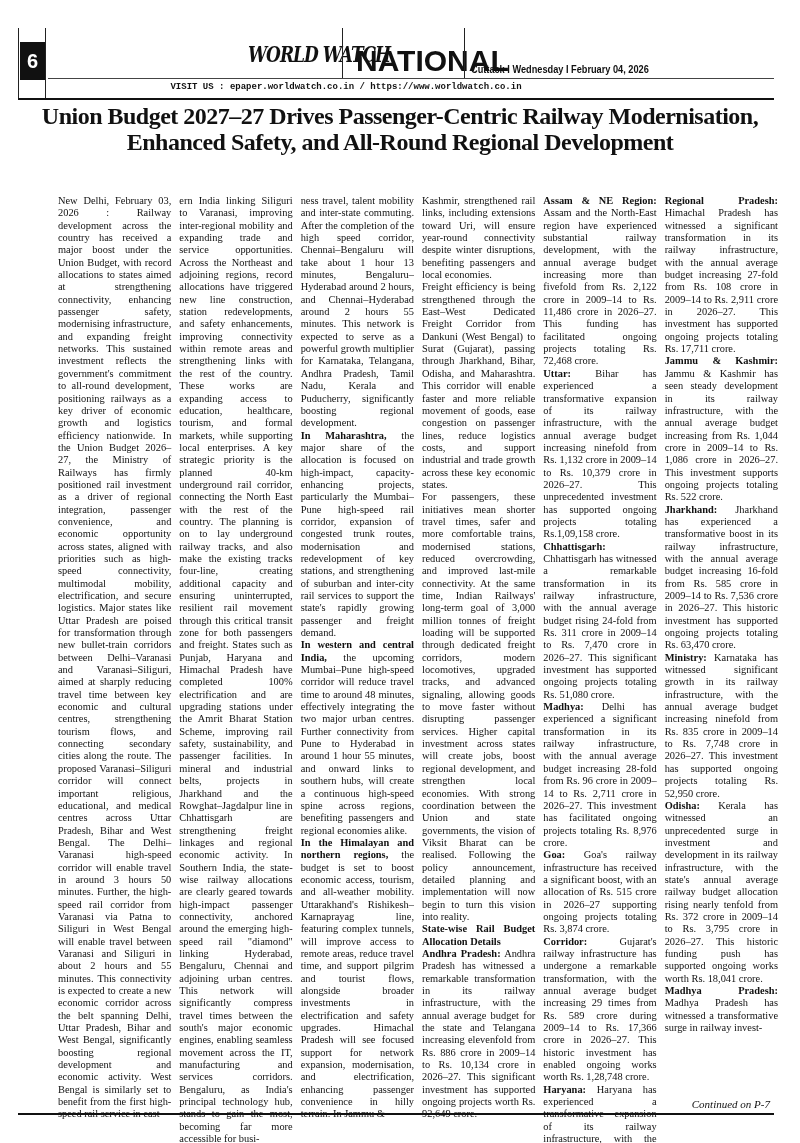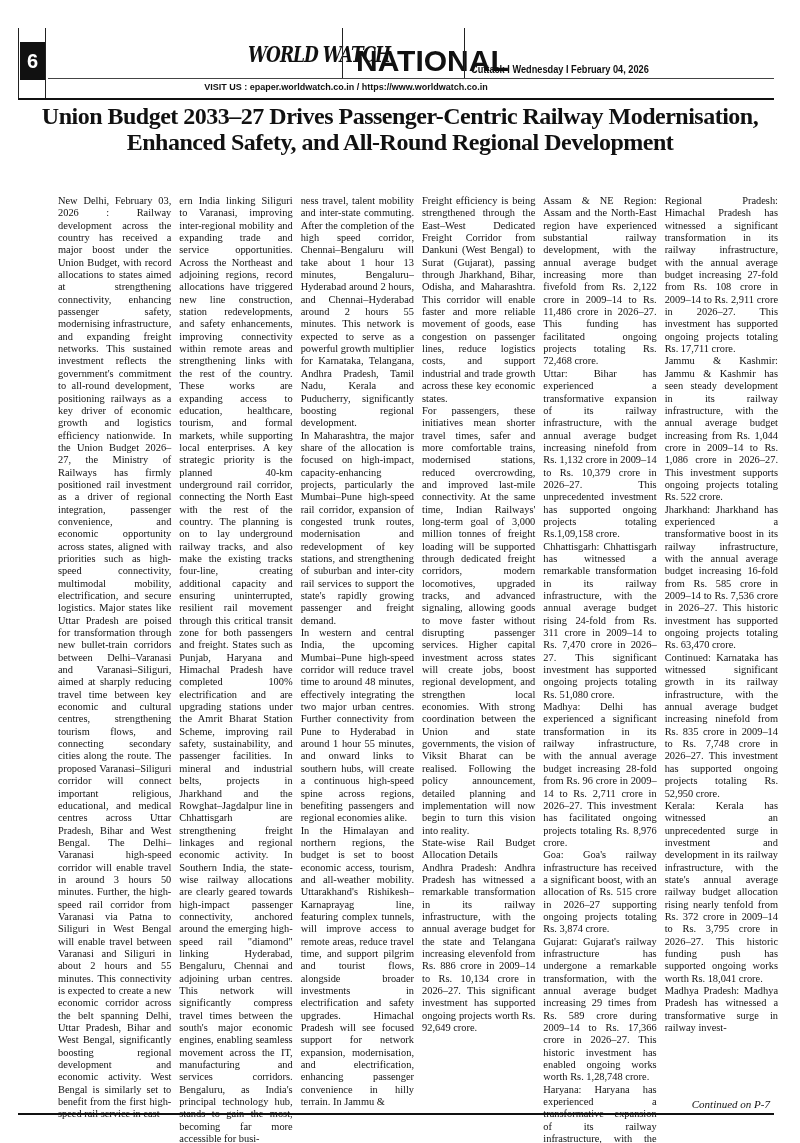--- a/index.html
+++ b/index.html
@@ -6,82 +6,83 @@
   body { width:800px; height:1143px; position:relative; overflow:hidden; font-family:"Liberation Serif", serif; color:#111; }
   .page-num { position:absolute; left:20px; top:42px; width:25px; height:38px; background:#111; color:#fff; font-family:"Liberation Sans", sans-serif; font-weight:bold; font-size:20px; display:flex; align-items:center; justify-content:center; }
   .vline-left { position:absolute; left:18px; top:28px; width:1px; height:70px; background:#222; }
   .vline-left2 { position:absolute; left:45px; top:28px; width:1px; height:70px; background:#222; }
   .masthead-logo { position:absolute; left:248px; top:40px; font-family:"DejaVu Serif", serif; font-weight:bold; font-style:italic; font-size:17px; letter-spacing:-1px; transform:scaleY(1.35); transform-origin:left top; }
   .vsep1 { position:absolute; left:342px; top:28px; width:1px; height:50px; background:#222; }
   .section-name { position:absolute; left:356px; top:44px; font-family:Liberation Sans, sans-serif; font-weight:bold; font-size:30px; }
   .vsep2 { position:absolute; left:464px; top:28px; width:1px; height:50px; background:#222; }
   .dateline { position:absolute; left:471px; top:64px; font-family:"Liberation Sans", sans-serif; font-weight:bold; font-size:10px; transform:scaleX(0.92); transform-origin:left; }
   .hr-thin { position:absolute; left:48px; top:78px; width:726px; height:1px; background:#444; }
-  .visit { position:absolute; left:0; width:692px; top:82px; text-align:center; font-family:Liberation Sans, sans-serif; font-weight:bold; font-size:9px; }
+  .visit { position:absolute; left:0; width:692px; top:82px; text-align:center; font-family:Liberation Mono, monospace; font-weight:bold; font-size:9px; }
   .hr-thick { position:absolute; left:18px; top:98px; width:756px; height:2px; background:#111; }
   .headline { position:absolute; left:0; top:103px; width:800px; text-align:center; font-family:"Liberation Serif", serif; font-weight:bold; font-size:24px; line-height:26px; letter-spacing:-0.5px; }
   .cols { position:absolute; left:58px; top:157px; width:720px; height:960px; display:grid; grid-template-columns:repeat(6, 1fr); column-gap:8px;margin-top:38px; }
   .col { font-size:10.4px; line-height:12.35px; text-align:justify; hyphens:manual; }
   .col p { margin:0; }
-  .col b { font-weight:normal; }
+  .col b { font-weight:bold; }
   .continued { position:absolute; right:30px; top:1098px; font-style:italic; font-size:11px; }
   .hr-bottom { position:absolute; left:18px; top:1113px; width:756px; height:2px; background:#111; }
 </style>
 </head>
 <body>
 
 <div class="vline-left"></div>
 <div class="vline-left2"></div>
 <div class="page-num">6</div>
 <div class="masthead-logo">WORLD WATCH</div>
 <div class="vsep1"></div>
 <div class="section-name">NATIONAL</div>
 <div class="vsep2"></div>
 <div class="dateline">Cuttack I Wednesday I February 04,  2026</div>
 <div class="hr-thin"></div>
 <div class="visit">VISIT US : epaper.worldwatch.co.in / https://www.worldwatch.co.in</div>
 <div class="hr-thick"></div>
 
 <div class="headline">
-  <div>Union Budget 2033–27 Drives Passenger-Centric Railway Modernisation,</div>
+  <div>Union Budget 2027–27 Drives Passenger-Centric Railway Modernisation,</div>
   <div>Enhanced Safety, and All-Round Regional Development</div>
 </div>
 
 <div class="cols">
   <div class="col">
       <p><span>New Delhi, February 03, 2026 : Railway development across the country has received a major boost under the Union Budget, with record allocations to states aimed at strengthening connectivity, enhancing passenger safety, modernising infrastructure, and expanding freight networks. This sustained investment reflects the government's commitment to all-round development, positioning railways as a key driver of economic growth and logistics efficiency nationwide. In the Union Budget 2026–27, the Ministry of Railways has firmly positioned rail investment as a driver of regional integration, passenger convenience, and economic opportunity across states, aligned with priorities such as high-speed connectivity, multimodal mobility, electrification, and secure logistics. Major states like Uttar Pradesh are poised for transformation through new bullet-train corridors between Delhi–Varanasi and Varanasi–Siliguri, aimed at sharply reducing travel time between key economic and cultural centres, strengthening tourism flows, and connecting secondary cities along the route. The proposed Varanasi–Siliguri corridor will connect important religious, educational, and medical centres across Uttar Pradesh, Bihar and West Bengal. The Delhi–Varanasi high-speed corridor will enable travel in around 3 hours 50 minutes. Further, the high-speed rail corridor from Varanasi via Patna to Siliguri in West Bengal will enable travel between Varanasi and Siliguri in about 2 hours and 55 minutes. This connectivity is expected to create a new economic corridor across the belt spanning Delhi, Uttar Pradesh, Bihar and West Bengal, significantly boosting regional development and economic activity. West Bengal is similarly set to benefit from the first high-speed rail service in east-</span></p>
     </div>
   <div class="col">
       <p><span>ern India linking Siliguri to Varanasi, improving inter-regional mobility and expanding trade and service opportunities. Across the Northeast and adjoining regions, record allocations have triggered new line construction, station redevelopments, and safety enhancements, improving connectivity within remote areas and strengthening links with the rest of the country. These works are expanding access to education, healthcare, tourism, and formal markets, while supporting local enterprises. A key strategic priority is the planned 40-km underground rail corridor, connecting the North East with the rest of the country. The planning is on to lay underground railway tracks, and also make the existing tracks four-line, creating additional capacity and ensuring uninterrupted, resilient rail movement through this critical transit zone for both passengers and freight. States such as Punjab, Haryana and Himachal Pradesh have completed 100% electrification and are upgrading stations under the Amrit Bharat Station Scheme, improving rail safety, sustainability, and passenger facilities. In mineral and industrial belts, projects in Jharkhand and the Rowghat–Jagdalpur line in Chhattisgarh are strengthening freight linkages and regional economic activity. In Southern India, the state-wise railway allocations are clearly geared towards high-impact passenger connectivity, anchored around the emerging high-speed rail "diamond" linking Hyderabad, Bengaluru, Chennai and adjoining urban centres. This network will significantly compress travel times between the south's major economic engines, enabling seamless movement across the IT, manufacturing and services corridors. Bengaluru, as India's principal technology hub, stands to gain the most, becoming far more accessible for busi-</span></p>
     </div>
   <div class="col">
       <p><span>ness travel, talent mobility and inter-state commuting. After the completion of the high speed corridor, Chennai–Bengaluru will take about 1 hour 13 minutes, Bengaluru–Hyderabad around 2 hours, and Chennai–Hyderabad around 2 hours 55 minutes. This network is expected to serve as a powerful growth multiplier for Karnataka, Telangana, Andhra Pradesh, Tamil Nadu, Kerala and Puducherry, significantly boosting regional development.</span></p>
       <p><b>In Maharashtra,</b><span> the major share of the allocation is focused on high-impact, capacity-enhancing projects, particularly the Mumbai–Pune high-speed rail corridor, expansion of congested trunk routes, modernisation and redevelopment of key stations, and strengthening of suburban and inter-city rail services to support the state's rapidly growing passenger and freight demand.</span></p>
       <p><b>In western and central India,</b><span> the upcoming Mumbai–Pune high-speed corridor will reduce travel time to around 48 minutes, effectively integrating the two major urban centres. Further connectivity from Pune to Hyderabad in around 1 hour 55 minutes, and onward links to southern hubs, will create a continuous high-speed spine across regions, benefiting passengers and regional economies alike.</span></p>
       <p><b>In the Himalayan and northern regions,</b><span> the budget is set to boost economic access, tourism, and all-weather mobility. Uttarakhand's Rishikesh–Karnaprayag line, featuring complex tunnels, will improve access to remote areas, reduce travel time, and support pilgrim and tourist flows, alongside broader investments in electrification and safety upgrades. Himachal Pradesh will see focused support for network expansion, modernisation, and electrification, enhancing passenger convenience in hilly terrain. In Jammu &amp;</span></p>
     </div>
   <div class="col">
+      <p><span>Kashmir, strengthened rail links, including extensions toward Uri, will ensure year-round connectivity despite winter disruptions, benefiting passengers and local economies.</span></p>
       <p><span>Freight efficiency is being strengthened through the East–West Dedicated Freight Corridor from Dankuni (West Bengal) to Surat (Gujarat), passing through Jharkhand, Bihar, Odisha, and Maharashtra. This corridor will enable faster and more reliable movement of goods, ease congestion on passenger lines, reduce logistics costs, and support industrial and trade growth across these key economic states.</span></p>
       <p><span>For passengers, these initiatives mean shorter travel times, safer and more comfortable trains, modernised stations, reduced overcrowding, and improved last-mile connectivity. At the same time, Indian Railways' long-term goal of 3,000 million tonnes of freight loading will be supported through dedicated freight corridors, modern locomotives, upgraded tracks, and advanced signaling, allowing goods to move faster without disrupting passenger services. Higher capital investment across states will create jobs, boost regional development, and strengthen local economies. With strong coordination between the Union and state governments, the vision of Viksit Bharat can be realised. Following the policy announcement, detailed planning and implementation will now begin to turn this vision into reality.</span></p>
       <p><b>State-wise Rail Budget Allocation Details</b></p>
       <p><b>Andhra Pradesh:</b><span> Andhra Pradesh has witnessed a remarkable transformation in its railway infrastructure, with the annual average budget for the state and Telangana increasing elevenfold from Rs. 886 crore in 2009–14 to Rs. 10,134 crore in 2026–27. This significant investment has supported ongoing projects worth Rs. 92,649 crore.</span></p>
     </div>
   <div class="col">
       <p><b>Assam &amp; NE Region:</b><span> Assam and the North-East region have experienced substantial railway development, with the annual average budget increasing more than fivefold from Rs. 2,122 crore in 2009–14 to Rs. 11,486 crore in 2026–27. This funding has facilitated ongoing projects totaling Rs. 72,468 crore.</span></p>
       <p><b>Uttar:</b><span> Bihar has experienced a transformative expansion of its railway infrastructure, with the annual average budget increasing ninefold from Rs. 1,132 crore in 2009–14 to Rs. 10,379 crore in 2026–27. This unprecedented investment has supported ongoing projects totaling Rs.1,09,158 crore.</span></p>
       <p><b>Chhattisgarh:</b><span> Chhattisgarh has witnessed a remarkable transformation in its railway infrastructure, with the annual average budget rising 24-fold from Rs. 311 crore in 2009–14 to Rs. 7,470 crore in 2026–27. This significant investment has supported ongoing projects totaling Rs. 51,080 crore.</span></p>
       <p><b>Madhya:</b><span> Delhi has experienced a significant transformation in its railway infrastructure, with the annual average budget increasing 28-fold from Rs. 96 crore in 2009–14 to Rs. 2,711 crore in 2026–27. This investment has facilitated ongoing projects totaling Rs. 8,976 crore.</span></p>
       <p><b>Goa:</b><span> Goa's railway infrastructure has received a significant boost, with an allocation of Rs. 515 crore in 2026–27 supporting ongoing projects totaling Rs. 3,874 crore.</span></p>
-      <p><b>Gujarat:</b><span> Gujarat's railway infrastructure has undergone a remarkable transformation, with the annual average budget increasing 29 times from Rs. 589 crore during 2009–14 to Rs. 17,366 crore in 2026–27. This historic investment has enabled ongoing works worth Rs. 1,28,748 crore.</span></p>
+      <p><b>Corridor:</b><span> Gujarat's railway infrastructure has undergone a remarkable transformation, with the annual average budget increasing 29 times from Rs. 589 crore during 2009–14 to Rs. 17,366 crore in 2026–27. This historic investment has enabled ongoing works worth Rs. 1,28,748 crore.</span></p>
       <p><b>Haryana:</b><span> Haryana has experienced a transformative expansion of its railway infrastructure, with the annual average budget increasing 11-fold from Rs.</span></p>
     </div>
   <div class="col">
       <p><b>Regional Pradesh:</b><span> Himachal Pradesh has witnessed a significant transformation in its railway infrastructure, with the annual average budget increasing 27-fold from Rs. 108 crore in 2009–14 to Rs. 2,911 crore in 2026–27. This investment has supported ongoing projects totaling Rs. 17,711 crore.</span></p>
       <p><b>Jammu &amp; Kashmir:</b><span> Jammu &amp; Kashmir has seen steady development in its railway infrastructure, with the annual average budget increasing from Rs. 1,044 crore in 2009–14 to Rs. 1,086 crore in 2026–27. This investment supports ongoing projects totaling Rs. 522 crore.</span></p>
       <p><b>Jharkhand:</b><span> Jharkhand has experienced a transformative boost in its railway infrastructure, with the annual average budget increasing 16-fold from Rs. 585 crore in 2009–14 to Rs. 7,536 crore in 2026–27. This historic investment has supported ongoing projects totaling Rs. 63,470 crore.</span></p>
-      <p><b>Continued:</b><span> Karnataka has witnessed significant growth in its railway infrastructure, with the annual average budget increasing ninefold from Rs. 835 crore in 2009–14 to Rs. 7,748 crore in 2026–27. This investment has supported ongoing projects totaling Rs. 52,950 crore.</span></p>
-      <p><b>Kerala:</b><span> Kerala has witnessed an unprecedented surge in investment and development in its railway infrastructure, with the state's annual average railway budget allocation rising nearly tenfold from Rs. 372 crore in 2009–14 to Rs. 3,795 crore in 2026–27. This historic funding push has supported ongoing works worth Rs. 18,041 crore.</span></p>
+      <p><b>Ministry:</b><span> Karnataka has witnessed significant growth in its railway infrastructure, with the annual average budget increasing ninefold from Rs. 835 crore in 2009–14 to Rs. 7,748 crore in 2026–27. This investment has supported ongoing projects totaling Rs. 52,950 crore.</span></p>
+      <p><b>Odisha:</b><span> Kerala has witnessed an unprecedented surge in investment and development in its railway infrastructure, with the state's annual average railway budget allocation rising nearly tenfold from Rs. 372 crore in 2009–14 to Rs. 3,795 crore in 2026–27. This historic funding push has supported ongoing works worth Rs. 18,041 crore.</span></p>
       <p><b>Madhya Pradesh:</b><span> Madhya Pradesh has witnessed a transformative surge in railway invest-</span></p>
     </div>
 </div>
 
 <div class="continued">Continued on P-7</div>
 <div class="hr-bottom"></div>
 
 </body></html>

